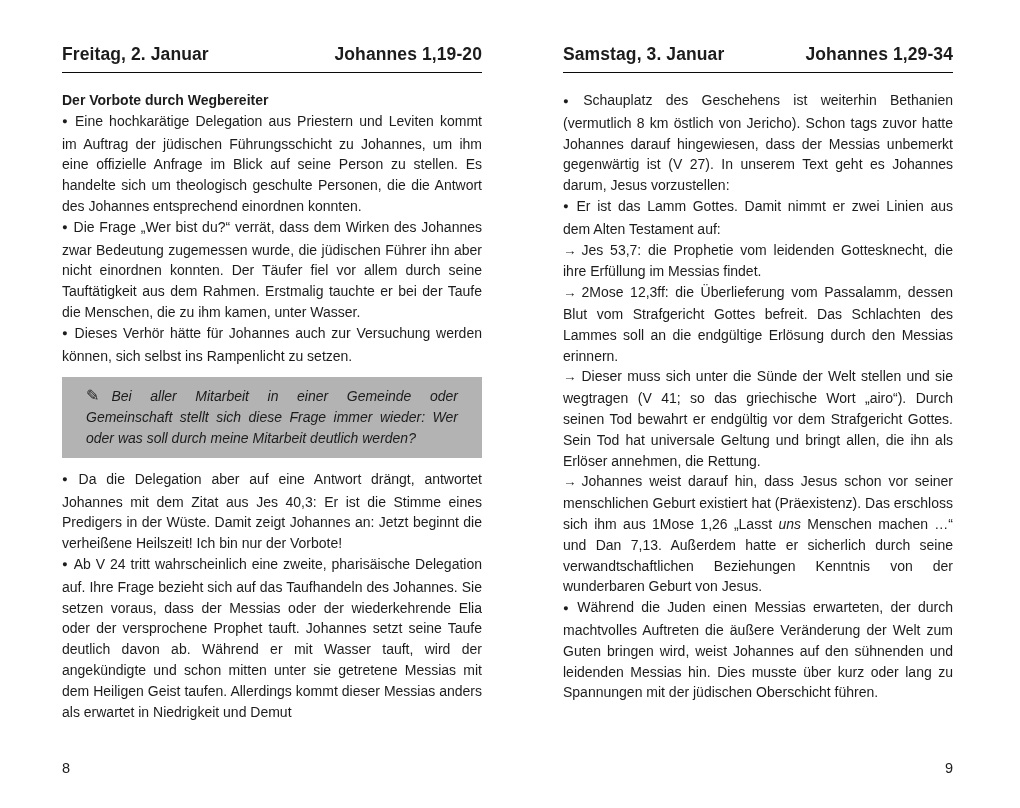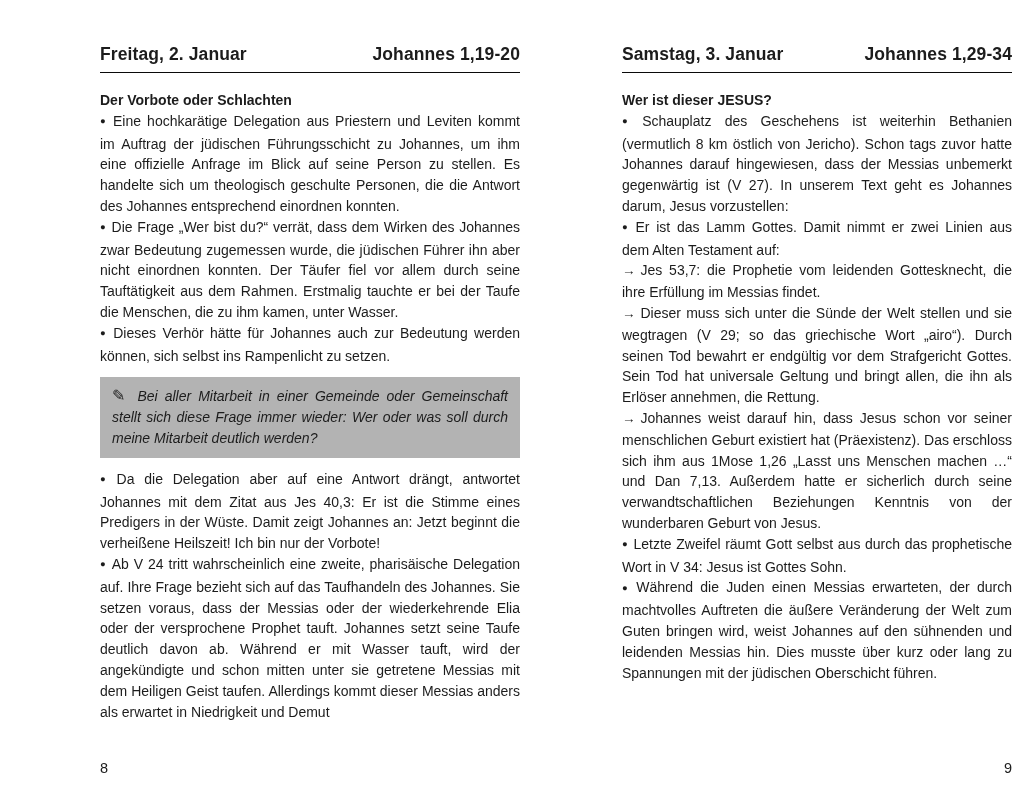--- a/index.html
+++ b/index.html
@@ -6,23 +6,23 @@
   html, body { margin: 0; padding: 0; }
   body {
     position: relative;
     width: 1020px;
     height: 808px;
     background: #ffffff;
     overflow: hidden;
     font-family: "Liberation Sans", "DejaVu Sans", sans-serif;
     color: #1c1c1c;
   }
-  .page { position: absolute; top: 44px; height: 732px; margin-left: 38px; }
+  .page { position: absolute; top: 44px; height: 732px; }
   .page.left  { left: 62px;  width: 420px; }
-  .page.right { left: 584px; width: 390px; }
+  .page.right { left: 563px; width: 390px; }
 
   .page-header {
     display: flex;
     justify-content: space-between;
     align-items: baseline;
     font-weight: 700;
     font-size: 17.5px;
     letter-spacing: 0.1px;
   }
   .rule {
@@ -37,32 +37,32 @@
   }
   .blocks .para {
     font-size: 14px;
     line-height: 20.8px;
     text-align: justify;
     margin: 0;
     hyphens: auto;
     -webkit-hyphens: auto;
   }
   .seg.b { font-weight: 400; }
-  .seg.i { }
+  .seg.i { font-style: italic; }
   .marker { margin-right: 5px; }
   .marker-bullet { font-size: 9.5px; position: relative; top: -1.5px; }
   .marker-arrow  { font-size: 13.5px; }
 
   .note-box {
     background: #b3b3b3;
     font-style: italic;
     font-size: 14px;
     line-height: 20.8px;
     text-align: justify;
-    padding: 9px 12px;
+    padding: 9px 24px;
     margin: 11px 0;
   }
   .note-box .pencil {
     font-style: normal;
     font-size: 16px;
     margin-right: 12px;
   }
 
   .page-number {
     position: absolute;
@@ -75,42 +75,41 @@
 </style>
 </head>
 <body>
 
 <div class="page left">
   <div class="page-header">
     <span>Freitag, 2. Januar</span>
     <span>Johannes 1,19-20</span>
   </div>
   <div class="rule"></div>
-  <div class="section-title">Der Vorbote oder Schlachten</div>
+  <div class="section-title">Der Vorbote durch Wegbereiter</div>
   <div class="blocks">
       <div class="para"><span class="marker marker-bullet">●</span><span class="seg">Eine hochkarätige Delegation aus Priestern und Leviten kommt im Auftrag der jüdischen Führungsschicht zu Johannes, um ihm eine </span><span class="seg b">offizielle Anfrage</span><span class="seg"> im Blick auf seine Person zu stellen. Es handelte sich um theologisch geschulte Personen, die die Antwort des Johannes entsprechend einordnen konnten.</span></div>
       <div class="para"><span class="marker marker-bullet">●</span><span class="seg">Die Frage </span><span class="seg b">„Wer bist du?“</span><span class="seg"> verrät, dass dem Wirken des Johannes zwar Bedeutung zugemessen wurde, die jüdischen Führer ihn aber nicht einordnen konnten. Der Täufer fiel vor allem durch seine Tauftätigkeit aus dem Rahmen. Erstmalig tauchte er bei der Taufe die Menschen, die zu ihm kamen, unter Wasser.</span></div>
-      <div class="para"><span class="marker marker-bullet">●</span><span class="seg">Dieses Verhör hätte für Johannes auch zur Bedeutung werden können, sich selbst ins Rampenlicht zu setzen.</span></div>
+      <div class="para"><span class="marker marker-bullet">●</span><span class="seg">Dieses Verhör hätte für Johannes auch zur Versuchung werden können, sich selbst ins Rampenlicht zu setzen.</span></div>
       <div class="note-box"><span class="pencil">✎</span><span class="seg">Bei aller Mitarbeit in einer Gemeinde oder Gemeinschaft stellt sich diese Frage immer wieder: Wer oder was soll durch meine Mitarbeit deutlich werden?</span></div>
       <div class="para"><span class="marker marker-bullet">●</span><span class="seg">Da die Delegation aber auf eine Antwort drängt, antwortet Johannes mit dem Zitat aus Jes 40,3: Er ist die Stimme eines Predigers in der Wüste. Damit zeigt Johannes an: </span><span class="seg b">Jetzt beginnt die verheißene Heilszeit! Ich bin nur der Vorbote!</span></div>
       <div class="para"><span class="marker marker-bullet">●</span><span class="seg">Ab V 24 tritt wahrscheinlich eine zweite, pharisäische Delegation auf. Ihre Frage bezieht sich auf das Taufhandeln des Johannes. Sie setzen voraus, dass der Messias oder der wiederkehrende Elia oder der versprochene Prophet tauft. Johannes setzt seine Taufe deutlich davon ab. Während er mit Wasser tauft, wird der angekündigte und schon mitten unter sie getretene Messias mit dem Heiligen Geist taufen. Allerdings kommt dieser Messias anders als erwartet in Niedrigkeit und Demut</span></div>
     </div>
   <div class="page-number pn-left">8</div>
 </div>
 
 <div class="page right">
   <div class="page-header">
     <span>Samstag, 3. Januar</span>
     <span>Johannes 1,29-34</span>
   </div>
   <div class="rule"></div>
-  <div class="section-title">Wer ist dieser JESUS?</div>
   <div class="blocks">
       <div class="para"><span class="marker marker-bullet">●</span><span class="seg">Schauplatz des Geschehens ist weiterhin Bethanien (vermutlich 8 km östlich von Jericho). Schon tags zuvor hatte Johannes darauf hingewiesen, dass der Messias unbemerkt gegenwärtig ist (V 27). In unserem Text geht es Johannes darum, Jesus vorzustellen:</span></div>
       <div class="para"><span class="marker marker-bullet">●</span><span class="seg">Er ist </span><span class="seg b">das Lamm Gottes.</span><span class="seg"> Damit nimmt er zwei Linien aus dem Alten Testament auf:</span></div>
       <div class="para"><span class="marker marker-arrow">→</span><span class="seg">Jes 53,7: die Prophetie vom </span><span class="seg b">leidenden Gottesknecht</span><span class="seg">, die ihre Erfüllung im Messias findet.</span></div>
-      <div class="para"><span class="marker marker-arrow">→</span><span class="seg">Dieser muss sich unter die Sünde der Welt stellen und sie wegtragen (V 29; so das griechische Wort „airo“). Durch seinen Tod bewahrt er endgültig vor dem Strafgericht Gottes. Sein Tod hat universale Geltung und bringt allen, die ihn als Erlöser annehmen, die Rettung.</span></div>
+      <div class="para"><span class="marker marker-arrow">→</span><span class="seg">2Mose 12,3ff: die Überlieferung vom </span><span class="seg b">Passalamm</span><span class="seg">, dessen Blut vom Strafgericht Gottes befreit. Das Schlachten des Lammes soll an die endgültige Erlösung durch den Messias erinnern.</span></div>
+      <div class="para"><span class="marker marker-arrow">→</span><span class="seg">Dieser muss sich unter die Sünde der Welt stellen und sie wegtragen (V 41; so das griechische Wort „airo“). Durch seinen Tod bewahrt er endgültig vor dem Strafgericht Gottes. Sein Tod hat universale Geltung und bringt allen, die ihn als Erlöser annehmen, die Rettung.</span></div>
       <div class="para"><span class="marker marker-arrow">→</span><span class="seg">Johannes weist darauf hin, dass </span><span class="seg b">Jesus schon vor seiner menschlichen Geburt existiert hat (Präexistenz).</span><span class="seg"> Das erschloss sich ihm aus 1Mose 1,26 „Lasst </span><span class="seg i">uns</span><span class="seg"> Menschen machen …“ und Dan 7,13. Außerdem hatte er sicherlich durch seine verwandtschaftlichen Beziehungen Kenntnis von der wunderbaren Geburt von Jesus.</span></div>
-      <div class="para"><span class="marker marker-bullet">●</span><span class="seg">Letzte Zweifel räumt Gott selbst aus durch das prophetische Wort in V 34: </span><span class="seg b">Jesus ist Gottes Sohn.</span></div>
       <div class="para"><span class="marker marker-bullet">●</span><span class="seg">Während die Juden einen Messias erwarteten, der durch machtvolles Auftreten die äußere Veränderung der Welt zum Guten bringen wird, weist Johannes auf den sühnenden und leidenden Messias hin. Dies musste über kurz oder lang zu Spannungen mit der jüdischen Oberschicht führen.</span></div>
     </div>
   <div class="page-number pn-right">9</div>
 </div>
 
 </body></html>

